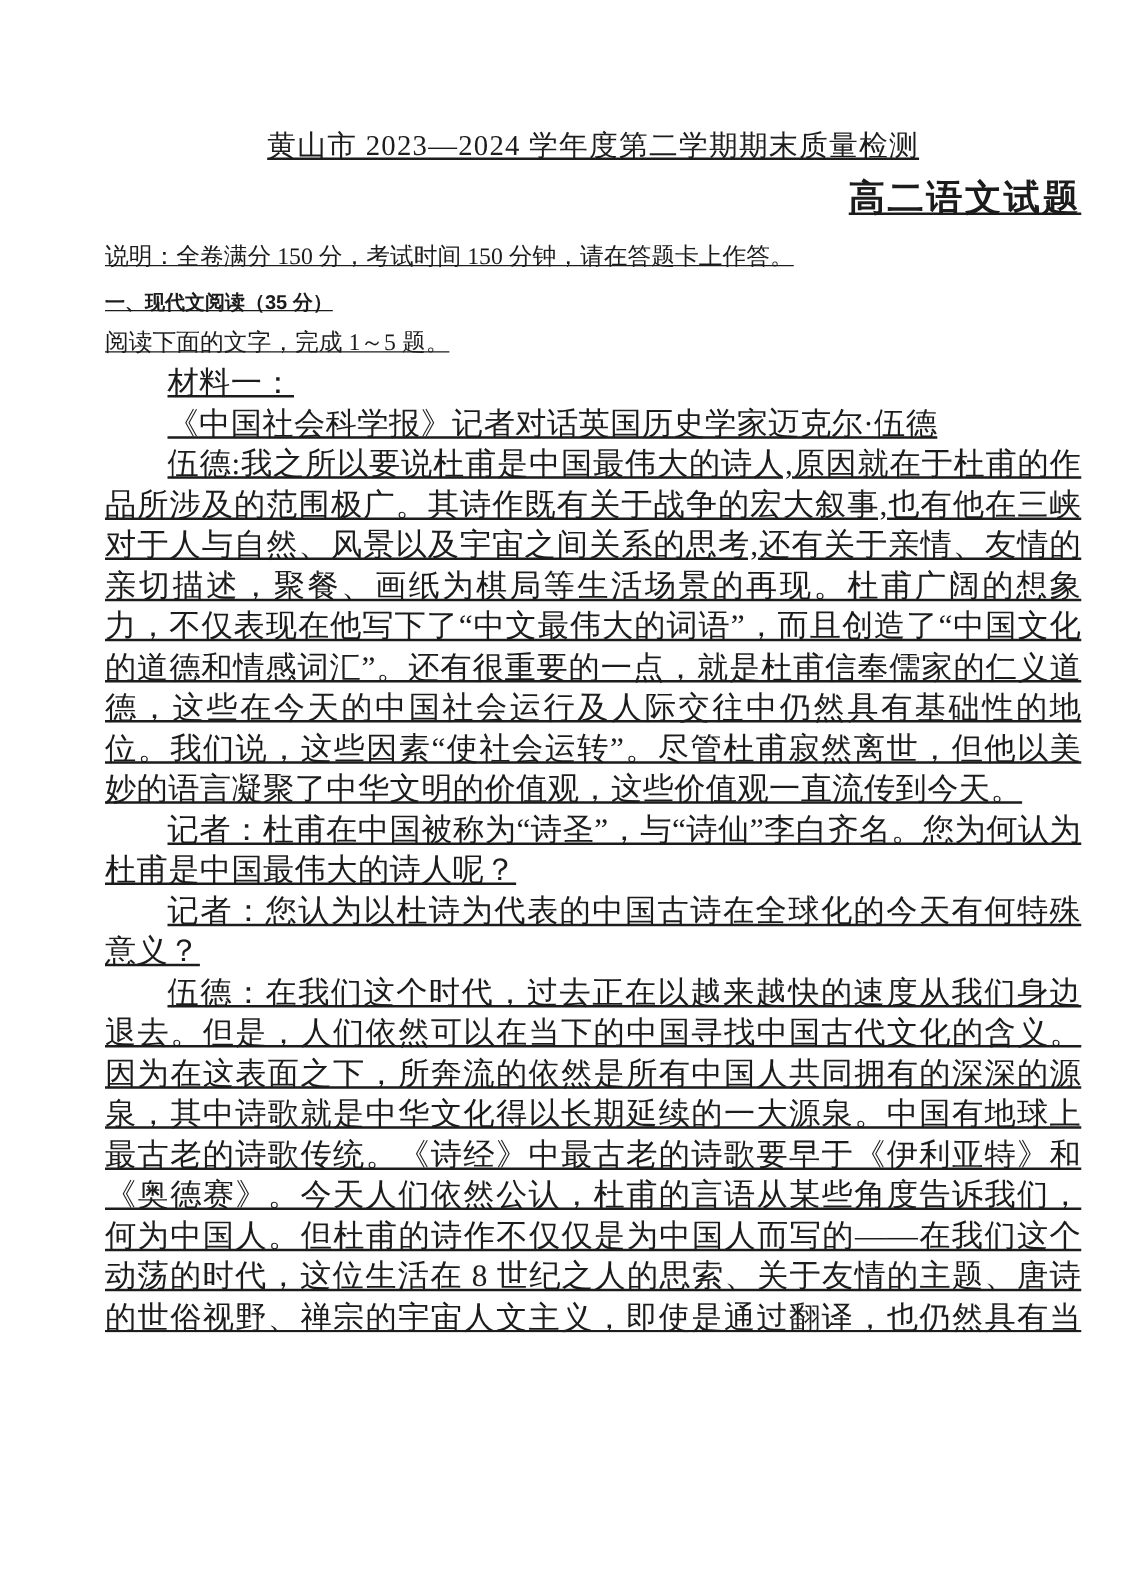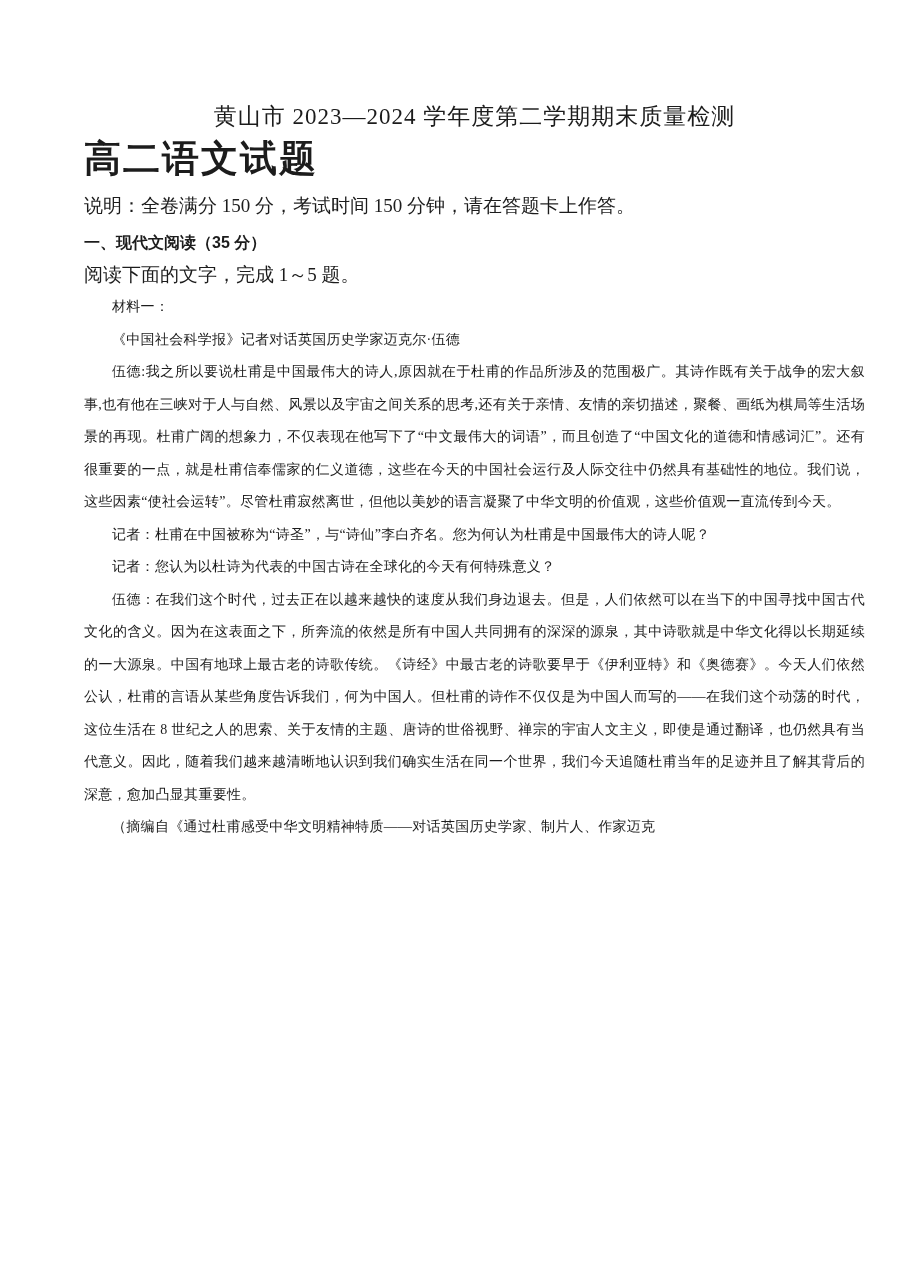--- a/index.html
+++ b/index.html
@@ -11,34 +11,35 @@
   .page {
     position: relative;
     width: 900px;
     height: 1066px;
     margin: 0 auto;
     background: #ffffff;
     box-sizing: border-box;
     padding: 102px 35px 0 84px;
     overflow: hidden;
     font-family: "Liberation Serif", "DejaVu Serif", serif;
+    text-decoration: underline;
   }
   .title-main {
     margin: 0 0 8px 0;
     text-align: center;
     font-size: 23px;
     font-weight: 400;
     letter-spacing: 1px;
     line-height: 30px;
     font-family: "Liberation Serif", "DejaVu Serif", serif;
   }
   .title-sub {
     margin: 0 0 12px 0;
-    text-align: left;
-    font-size: 37px;
+    text-align: right;
+    font-size: 29px;
     font-weight: 700;
     letter-spacing: 2px;
     line-height: 38px;
     font-family: "Liberation Sans", "DejaVu Sans", sans-serif;
   }
   .instructions {
     margin: 0 0 4px 0;
     text-align: left;
     font-size: 19px;
     line-height: 32px;
@@ -57,21 +58,21 @@
     line-height: 33px;
     font-family: "Liberation Sans", "DejaVu Sans", sans-serif;
   }
   .intro-line {
     margin: 0;
     font-size: 19px;
     line-height: 32px;
   }
   .body-par {
     margin: 0;
-    font-size: 14px;
+    font-size: 25px;
     line-height: 32.5px;
     text-indent: 2em;
     text-align: justify;
     letter-spacing: 0.3px;
   }
   .kai {
     
     font-family: "Liberation Serif", "DejaVu Serif", serif;
   }
 </style>

